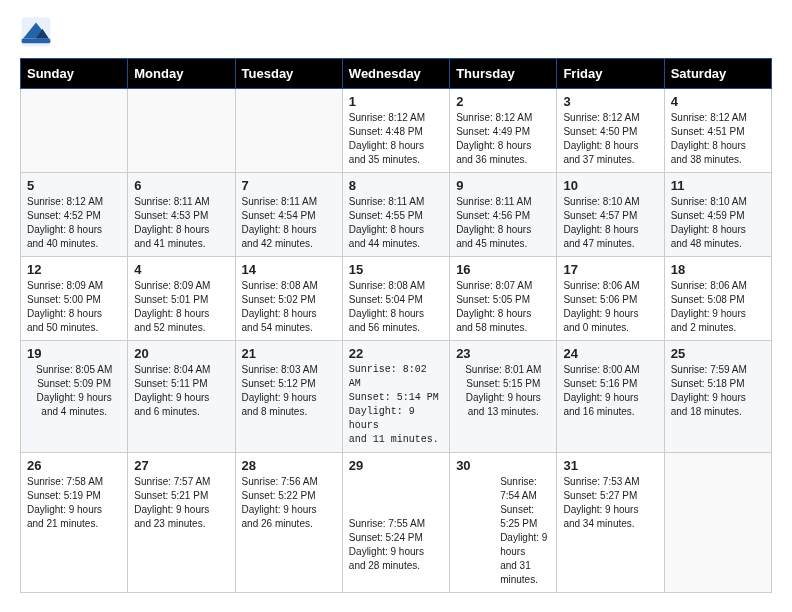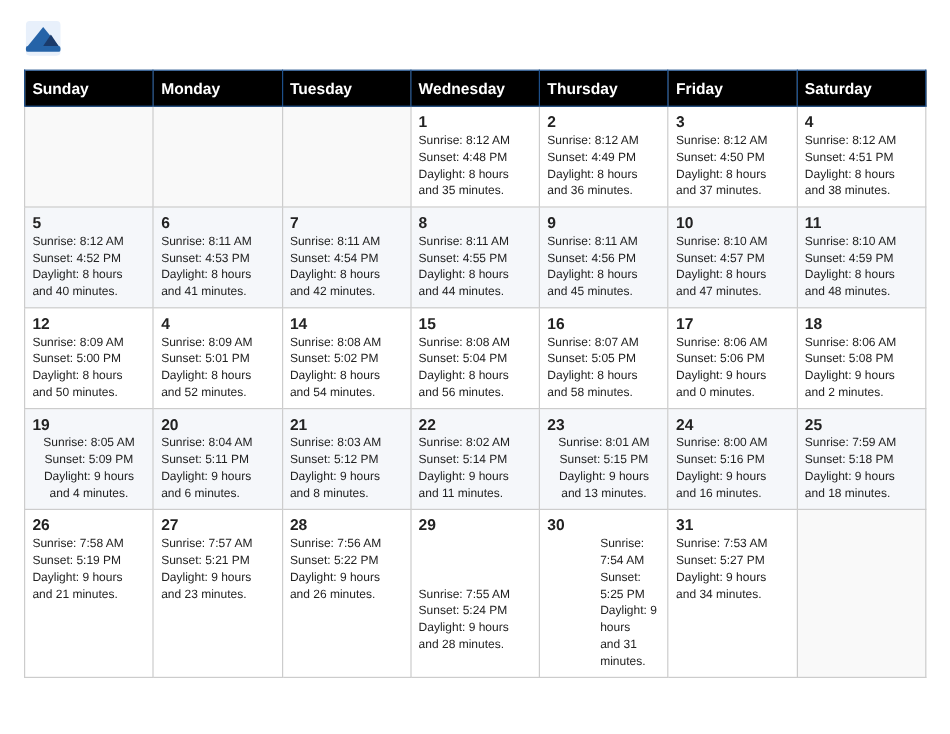--- a/index.html
+++ b/index.html
@@ -288,21 +288,21 @@
           </td>
           <td>
             <span class="day-num">21</span>
             <div class="day-info" style="white-space: pre-line;">Sunrise: 8:03 AM
 Sunset: 5:12 PM
 Daylight: 9 hours
 and 8 minutes.</div>
           </td>
           <td>
             <span class="day-num">22</span>
-            <div class="day-info" style="white-space: pre-line;">Sunrise: 8:02 AM
+            <div class="day-info" style="white-space: pre-line; font-family: Liberation Mono, monospace;">Sunrise: 8:02 AM
 Sunset: 5:14 PM
 Daylight: 9 hours
 and 11 minutes.</div>
           </td>
           <td>
             <span class="day-num">23</span>
             <div class="day-info" style="white-space: pre-line; text-align: center;">Sunrise: 8:01 AM
 Sunset: 5:15 PM
 Daylight: 9 hours
 and 13 minutes.</div>

